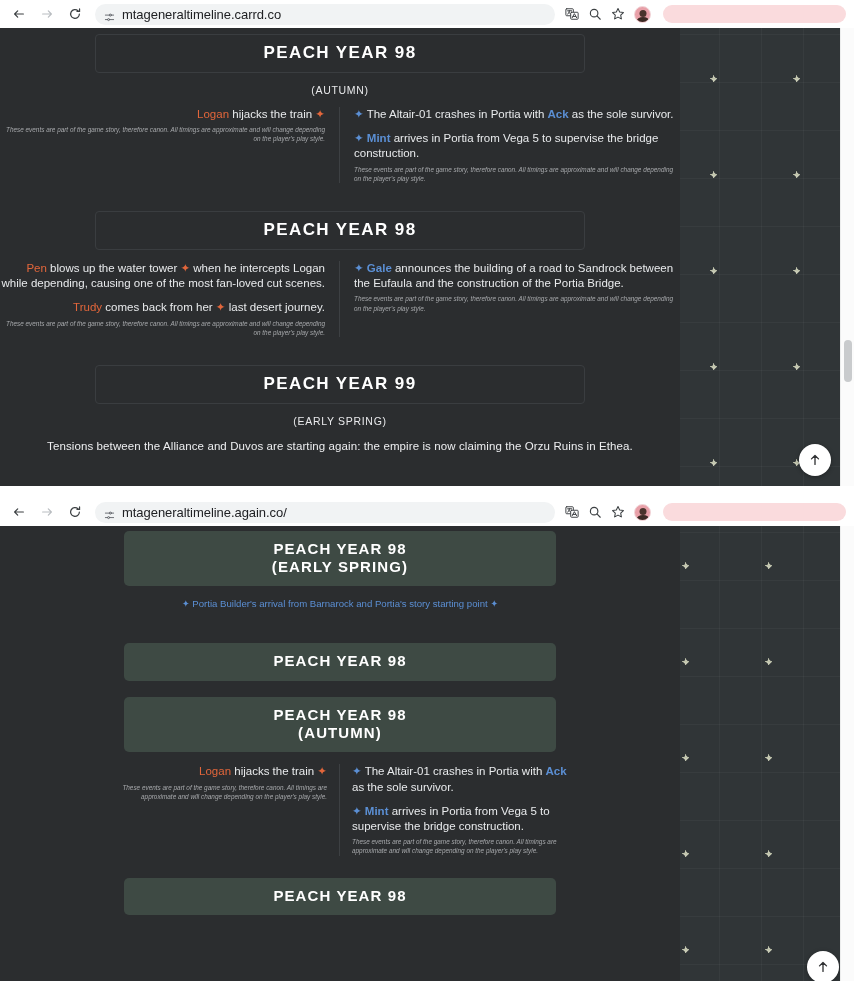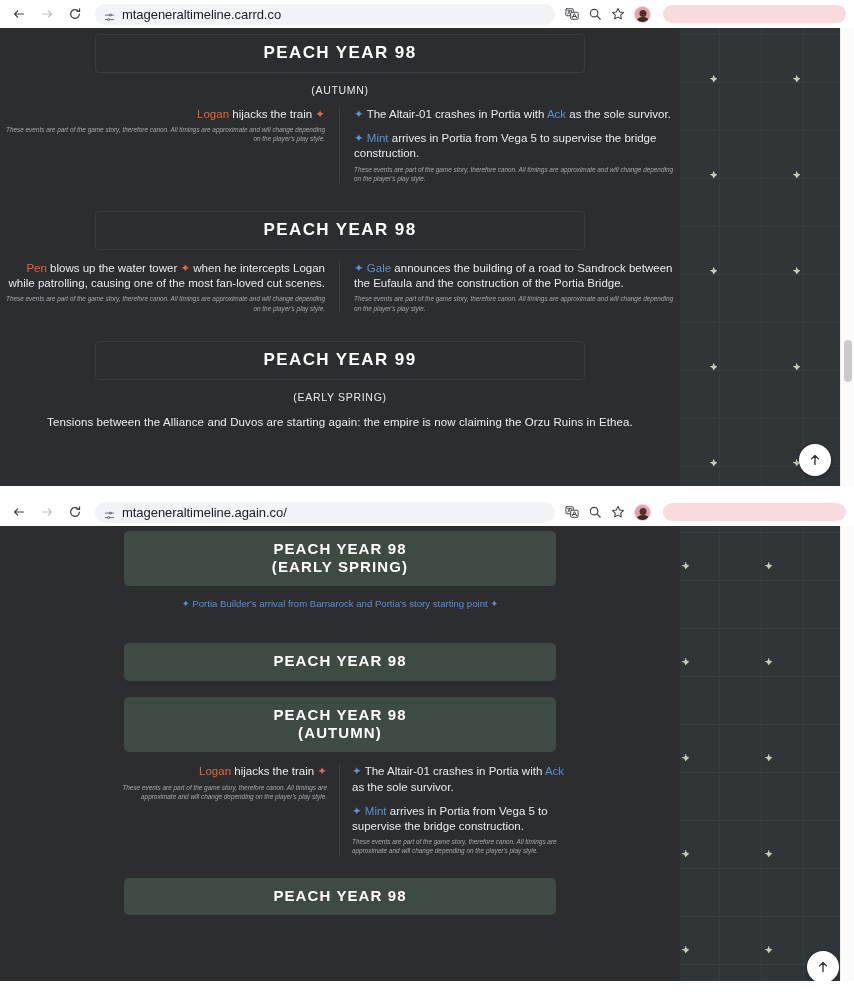--- a/index.html
+++ b/index.html
@@ -113,21 +113,21 @@
   .col-r { width: 50%; text-align:left; padding-left:14px; }
   .ev {
     color:#e8eaec; font-size:11.5px; line-height:1.32; margin-bottom:3px;
   }
   .ev + .ev { margin-top:9px; }
   .disclaimer {
     color:#a7a9ac; font-size:6.4px; font-style:italic; line-height:1.45;
     margin-top:3px;
   }
   .nm-orange { color:#e2663b; }
-  .nm-blue   { color:#5b8fd4; }
+  .nm-blue   { color:#5b8fd4;font-weight:bold; }
   .sp-orange { color:#e2663b; }
   .sp-blue   { color:#5b8fd4; }
   .block-gap { height:28px; }
 
   
   .panel2 { position:absolute; top:0; bottom:0; left:0px; width:680px; background:#2b2d2f; }
   .green-band {
     margin: 0 auto; width: 432px; background:#3e4a44; border-radius:5px;
     padding: 9px 0 11px; text-align:center;
   }
@@ -404,21 +404,22 @@
         </div>
 
         <div class="block-gap"></div>
 
         <div>
           <div class="year-bar">
             <div class="yt">PEACH YEAR 98</div>
           </div>
           <div class="two-col">
             <div class="col-l">
-                <div class="ev"><span class="nm-orange">Pen</span><span> blows up the water tower </span><span class="sp-orange">✦</span><span> when he intercepts Logan while patrolling, causing one of the most fan-loved cut scenes.</span></div>
+                <div class="ev"><span class="nm-orange">Pen</span><span> blows up the water tower </span><span class="sp-orange">✦</span><span> when he intercepts Logan while depending, causing one of the most fan-loved cut scenes.</span></div>
+                <div class="ev"><span class="nm-orange">Trudy</span><span> comes back from her </span><span class="sp-orange">✦</span><span> last desert journey.</span></div>
                 <div class="disclaimer">These events are part of the game story, therefore canon. All timings are approximate and will change depending on the player's play style.</div>
               </div>
             <div class="col-r">
                 <div class="ev"><span class="sp-blue">✦ </span><span class="nm-blue">Gale</span><span> announces the building of a road to Sandrock between the Eufaula and the construction of the Portia Bridge.</span></div>
                 <div class="disclaimer">These events are part of the game story, therefore canon. All timings are approximate and will change depending on the player's play style.</div>
               </div>
           </div>
         </div>
 
         <div class="block-gap"></div>

